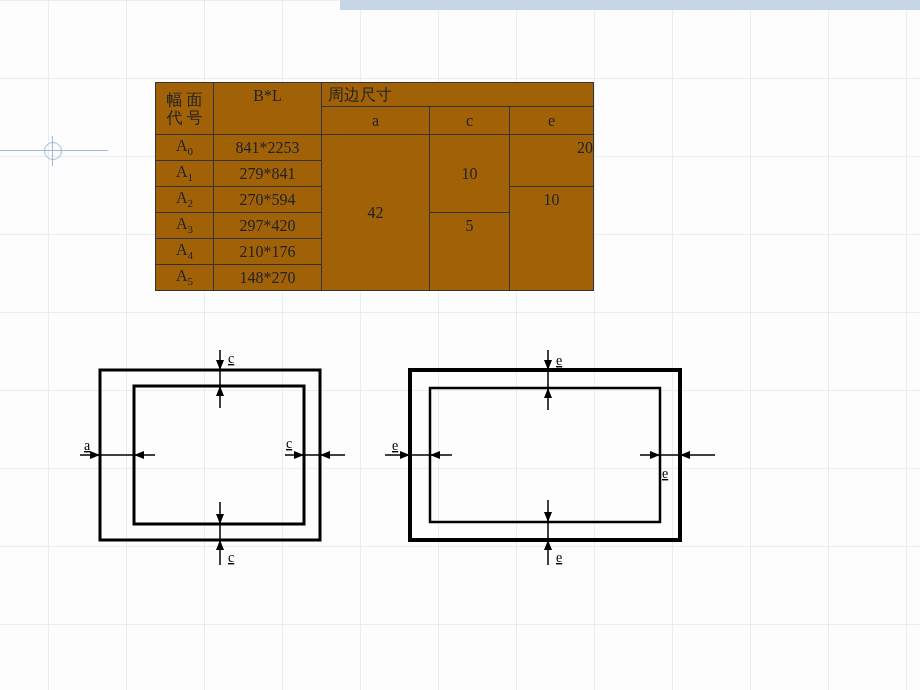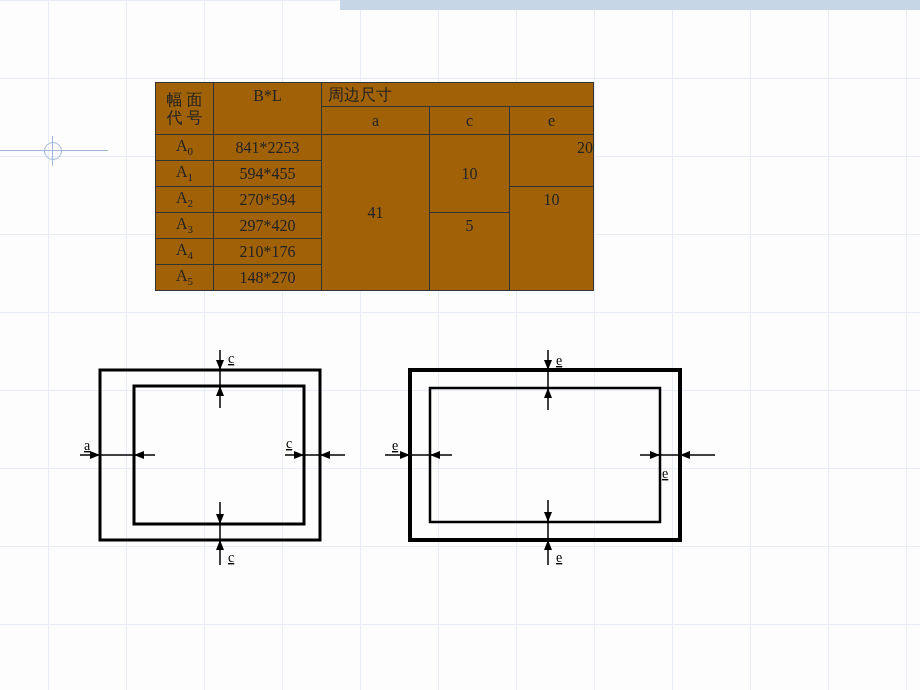--- a/index.html
+++ b/index.html
@@ -99,27 +99,27 @@
   </tr>
   <tr>
     <th class="col-a" style="height:28px;">a</th>
     <th class="col-c">c</th>
     <th class="col-e">e</th>
   </tr>
 
   <tr class="h2row">
     <td class="left-cell"><span>A</span><span class="sub">0</span></td>
     <td class="col-bl">841*2253</td>
-    <td rowspan="6" class="col-a">41</td>
+    <td rowspan="6" class="col-a">42</td>
     <td rowspan="3" class="col-c">10</td>
     <td rowspan="2" class="col-e" style="vertical-align:top; padding-top:4px;text-align:right;">20</td>
   </tr>
   <tr class="h2row">
     <td class="left-cell"><span>A</span><span class="sub">1</span></td>
-    <td class="col-bl">594*455</td>
+    <td class="col-bl">279*841</td>
   </tr>
   <tr class="h2row">
     <td class="left-cell"><span>A</span><span class="sub">2</span></td>
     <td class="col-bl">270*594</td>
     <td rowspan="4" class="col-e" style="vertical-align:top; padding-top:4px;">10</td>
   </tr>
   <tr class="h2row">
     <td class="left-cell"><span>A</span><span class="sub">3</span></td>
     <td class="col-bl">297*420</td>
     <td rowspan="3" class="col-c" style="vertical-align:top; padding-top:4px;">5</td>

